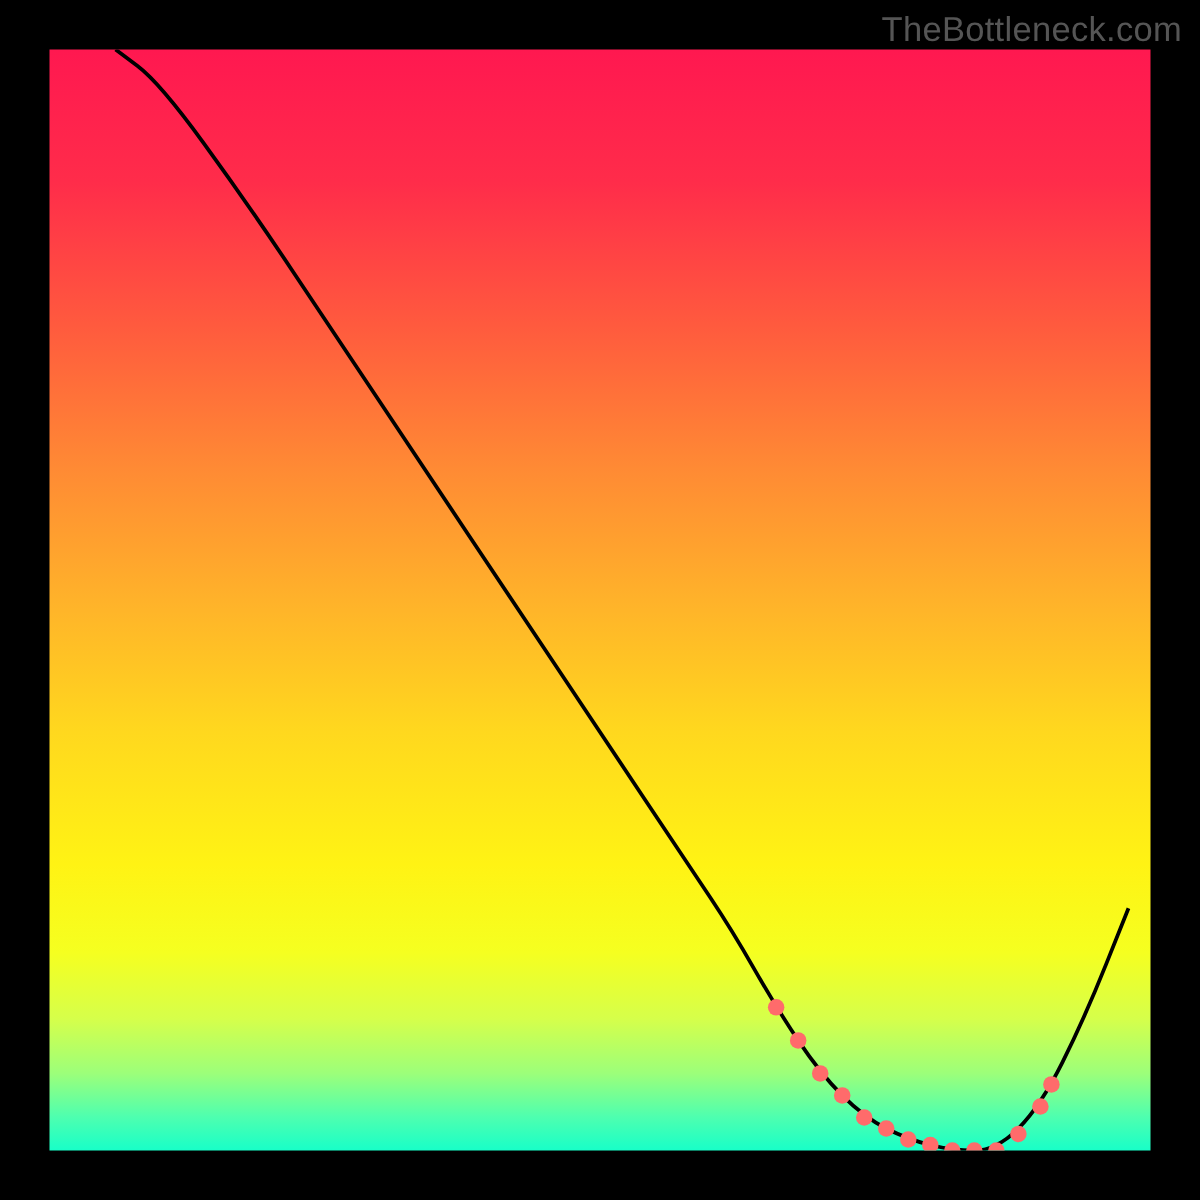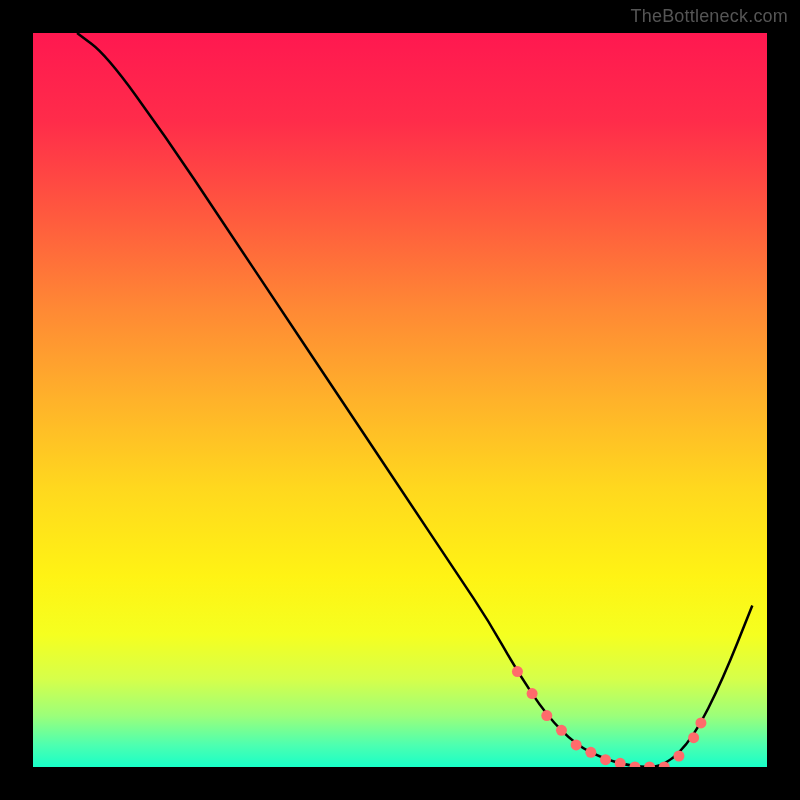--- a/index.html
+++ b/index.html
@@ -15,21 +15,21 @@
     position: relative;
     width: 800px;
     height: 800px;
     background: #000;
   }
   .watermark {
     position: absolute;
     top: 6px;
     right: 12px;
     color: #555;
-    font-size: 18px;
+    font-size: 23px;
     font-weight: 500;
     letter-spacing: 0.2px;
     z-index: 10;
   }
   svg.plot {
     position: absolute;
     top: 0;
     left: 0;
   }
 </style>

